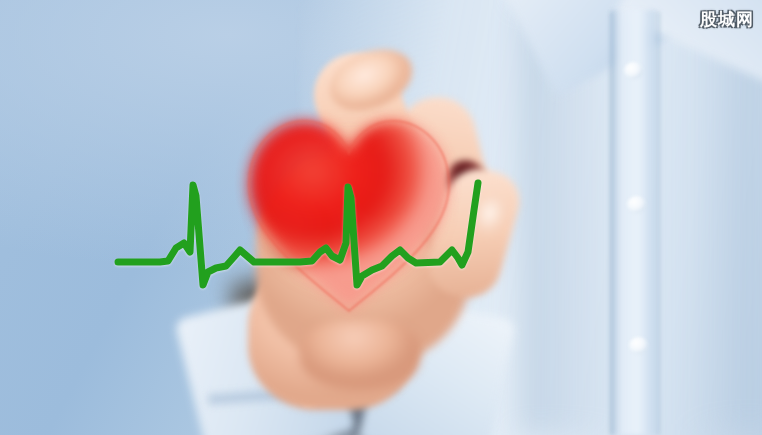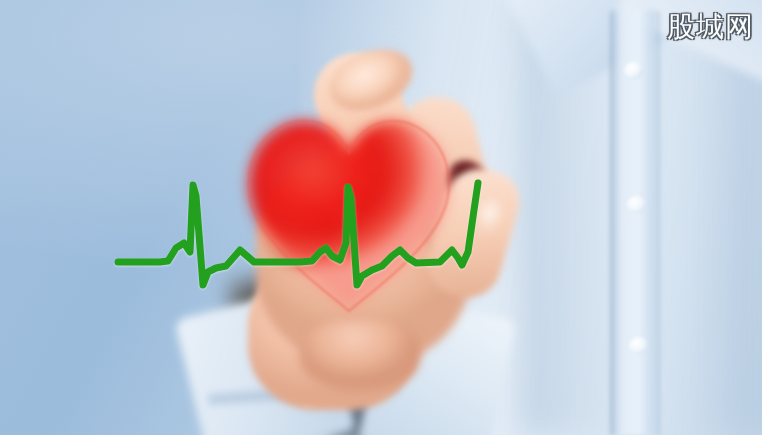--- a/index.html
+++ b/index.html
@@ -285,22 +285,22 @@
     left: 0; top: 0;
     width: 762px; height: 435px;
     filter: drop-shadow(0 1px 1px rgba(255,255,255,0.45));
   }
 
   
   .watermark {
     position: absolute;
     right: 8px; top: 8px;
     font-family: "DejaVu Sans", sans-serif;
-    font-size: 28px;
-    font-weight: normal;
+    font-size: 17px;
+    font-weight: bold;
     letter-spacing: 1px;
     color: #ffffff;
     text-shadow:
       -1.4px -1.4px 0 #4a5560, 1.4px -1.4px 0 #4a5560,
       -1.4px  1.4px 0 #4a5560, 1.4px  1.4px 0 #4a5560,
        0 0 3px rgba(40,50,60,0.9);
     opacity: 0.95;
     user-select: none;
   }
 </style>

